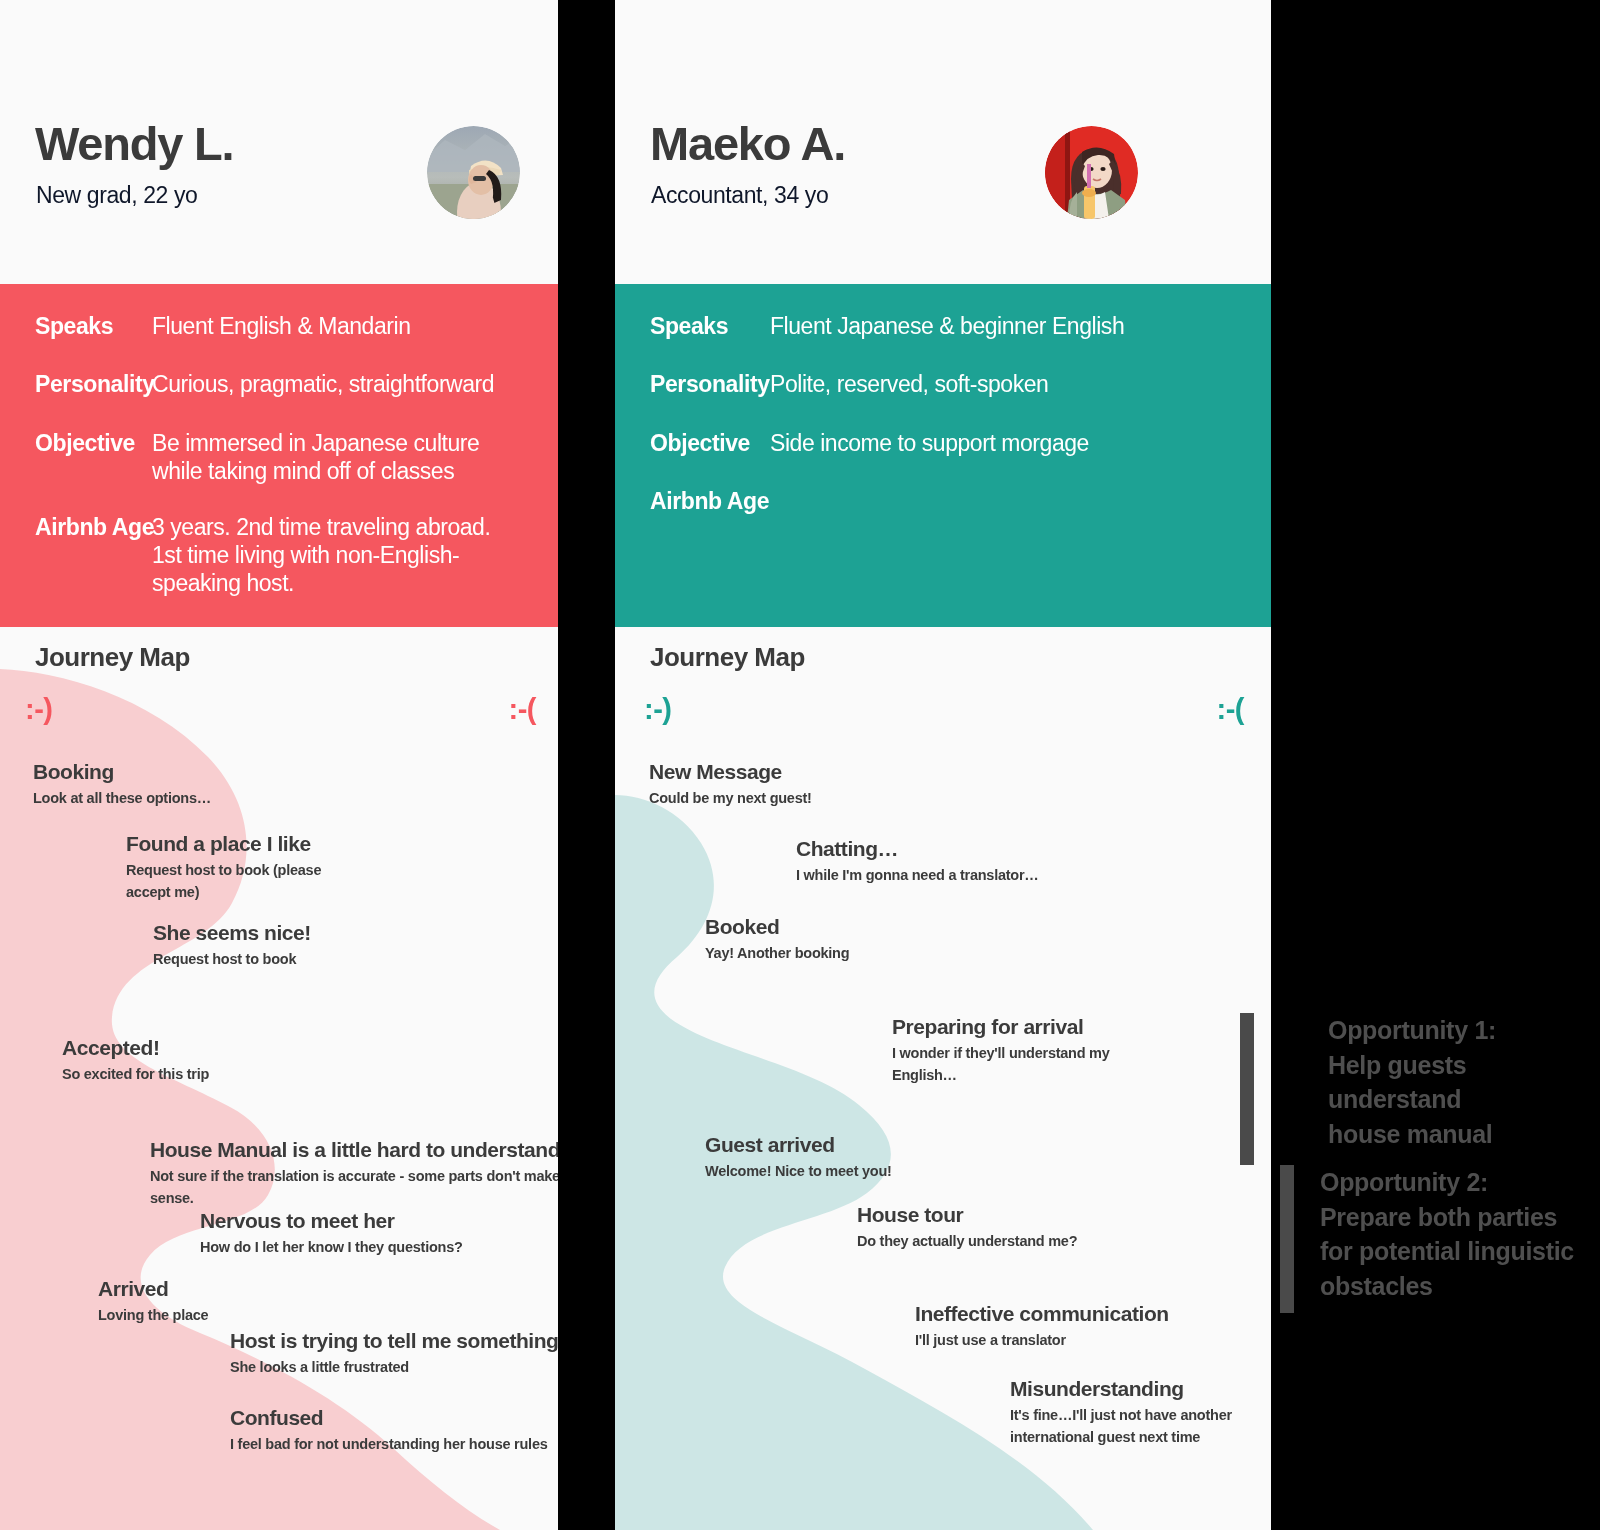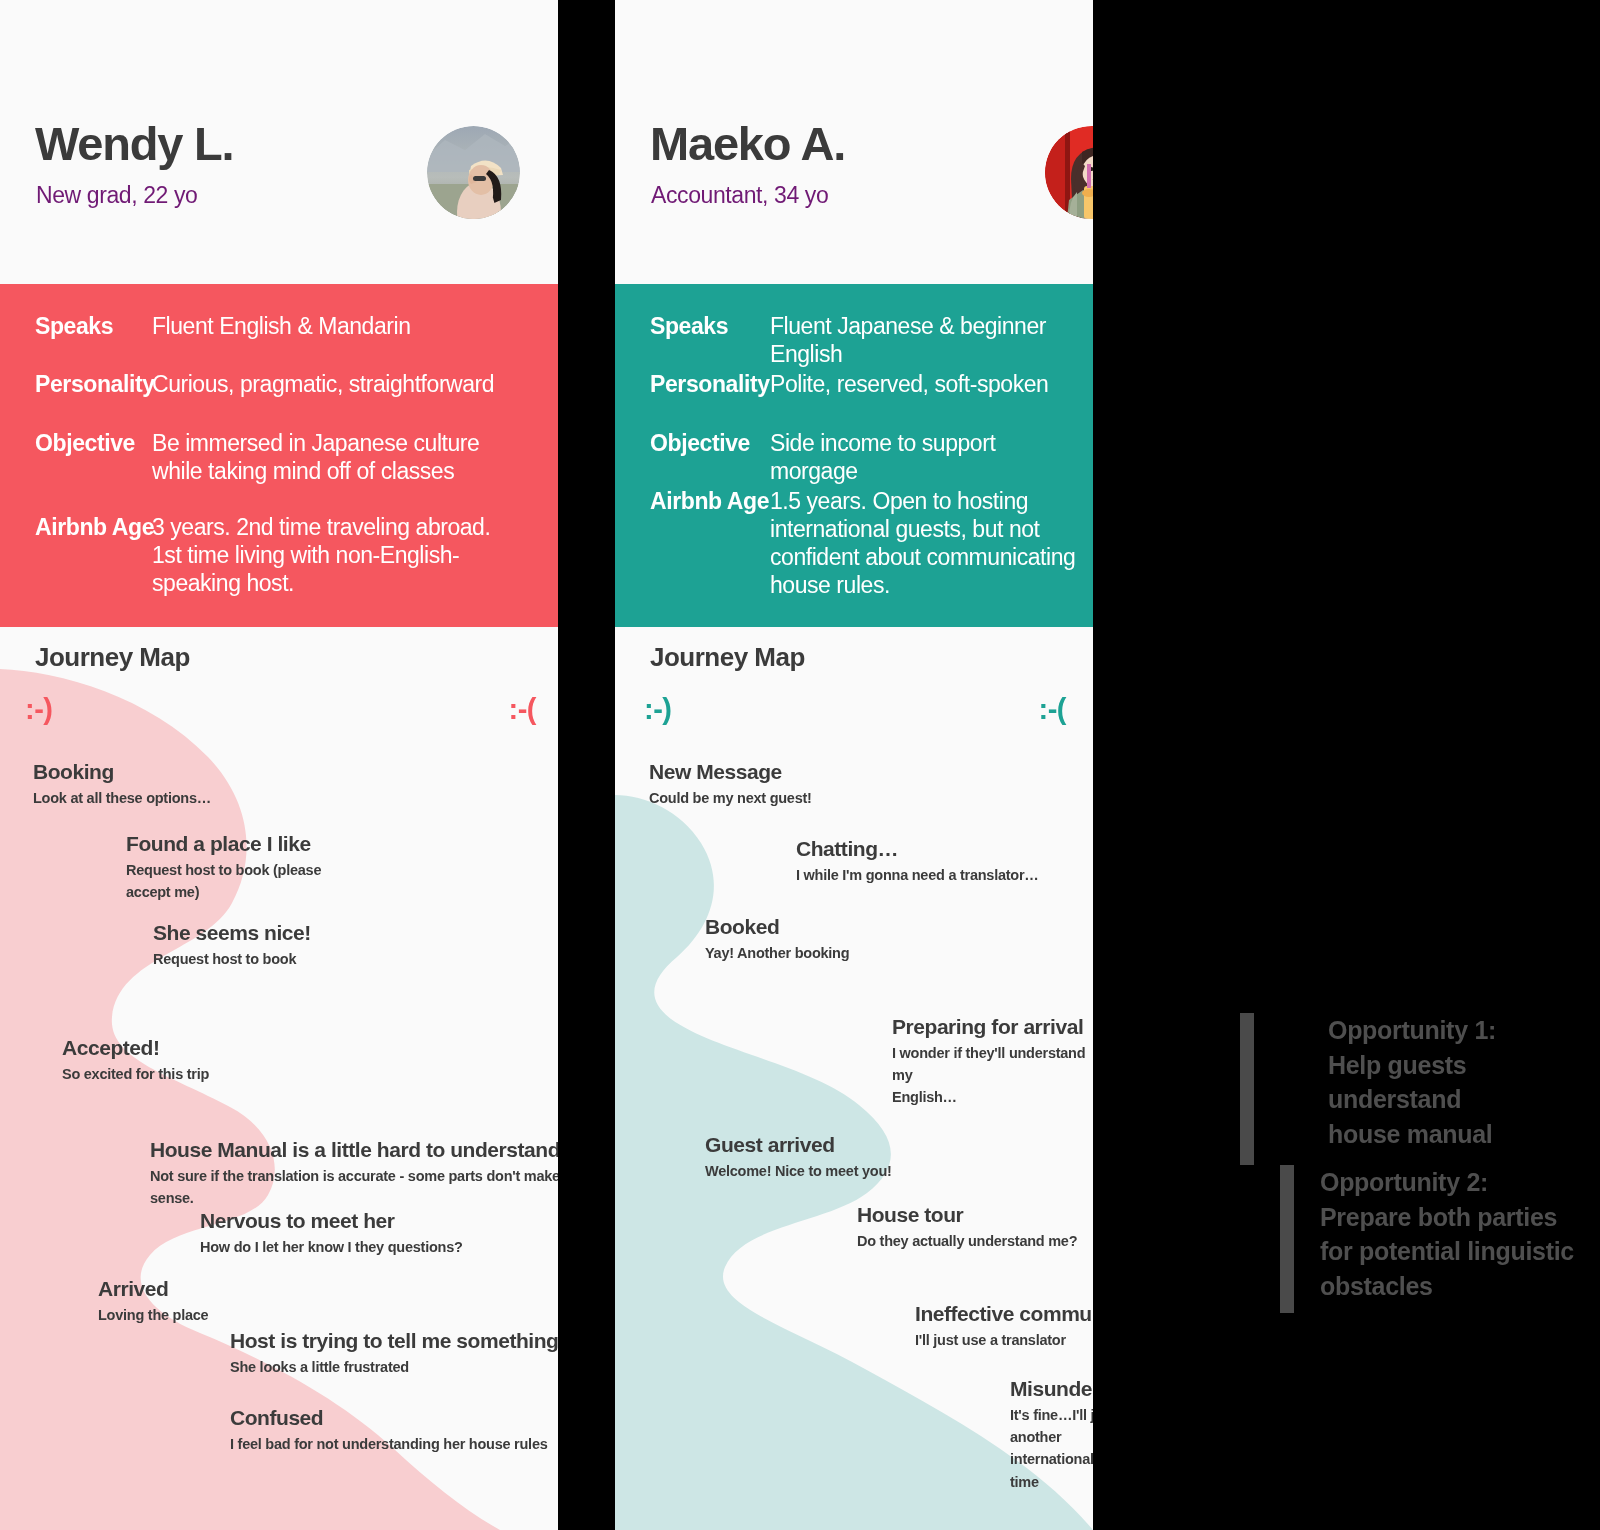--- a/index.html
+++ b/index.html
@@ -18,21 +18,21 @@
 
   .persona-card {
     position: absolute;
     top: 0;
     width: 558px;
     height: 1530px;
     background: #FAFAFA;
     overflow: hidden;
   }
   #card-wendy { left: 0; }
-  #card-maeko { left: 615px; width: 478px; }
+  #card-maeko { left: 615px; width: 656px; }
 
   
   .card-header {
     position: relative;
     height: 284px;
     background: #FAFAFA;
     box-sizing: border-box;
   }
   .persona-name {
     position: absolute;
@@ -43,21 +43,21 @@
     color: #3B3B3B;
     letter-spacing: -1.2px;
     line-height: 1;
     white-space: nowrap;
   }
   .persona-role {
     position: absolute;
     left: 36px;
     top: 184px;
     font-size: 23px;
-    color: #701a75;
+    color: #0f172a;
     letter-spacing: -0.4px;
     line-height: 1;
     white-space: nowrap;
   }
   .avatar {
     position: absolute;
     top: 126px;
     left: 427px;
     width: 93px;
     height: 93px;
@@ -359,24 +359,20 @@
     <div class="attr-row" style="top:86px">
       <div class="attr-key">Personality</div>
       <div class="attr-val">Polite, reserved, soft-spoken</div>
     </div>
     <div class="attr-row" style="top:145px">
       <div class="attr-key">Objective</div>
       <div class="attr-val">Side income to support morgage</div>
     </div>
     <div class="attr-row" style="top:203px">
       <div class="attr-key">Airbnb Age</div>
-      <div class="attr-val">1.5 years. Open to hosting
-international guests, but not
-confident about communicating
-house rules.</div>
     </div>
   </div>
 
   <div class="journey" id="journey-maeko">
     <svg class="wave" viewBox="0 0 558 903" preserveAspectRatio="none">
       <path fill="#CDE6E5" d="M0,903 L0,168
         C 30,168 66,184 86,216
         C 112,258 96,300 62,330
         C 36,352 30,372 56,392
         C 100,424 196,438 244,478

